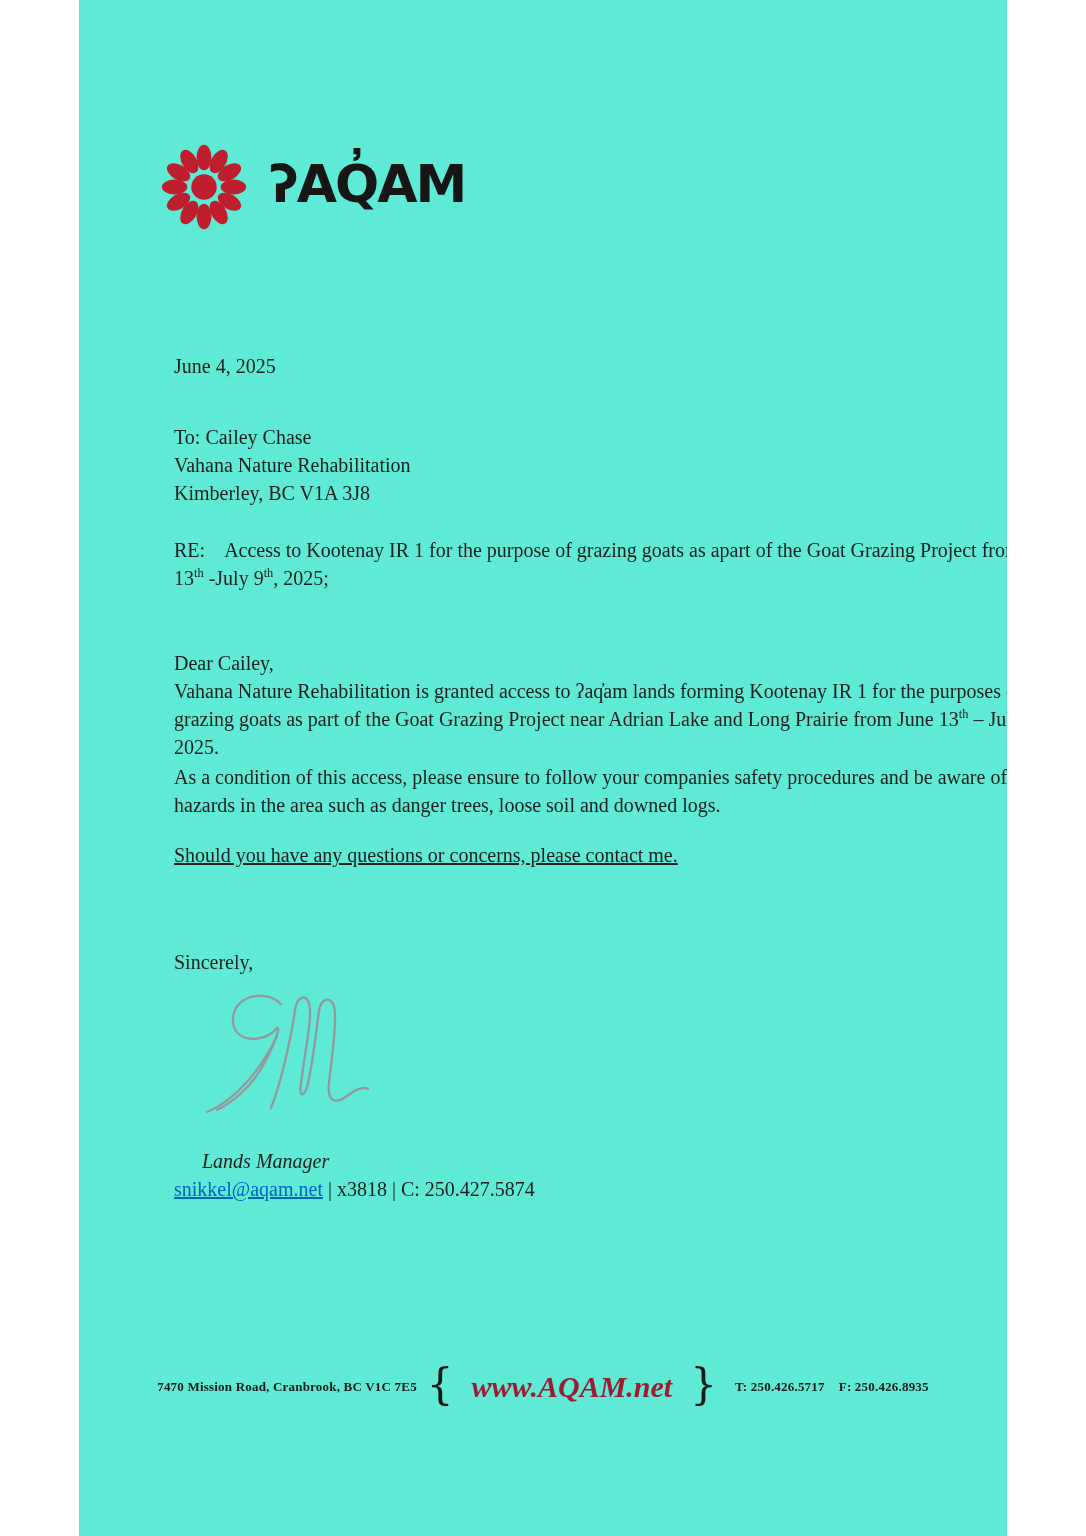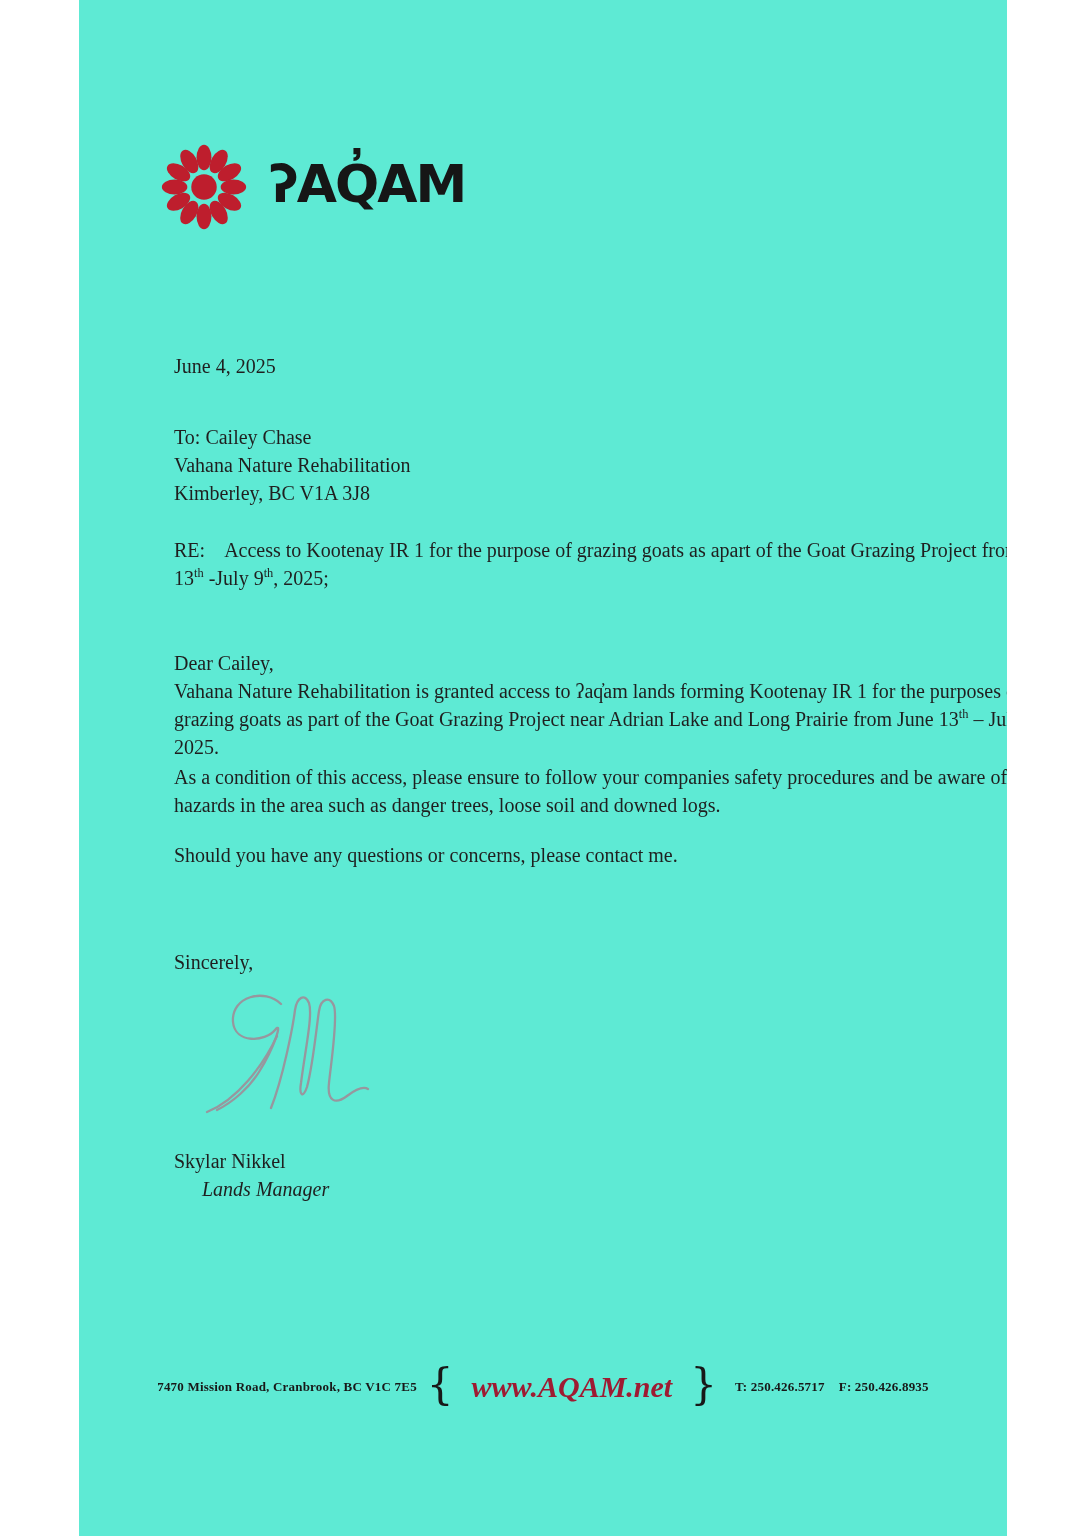--- a/index.html
+++ b/index.html
@@ -44,21 +44,21 @@
   }
 
   
   .block { position: absolute; left: 95px; width: 905px; }
   .date-line      { top: 352px; }
   .recipient      { top: 423px; }
   .re-line        { top: 536px; }
   .re-label       { padding-right: 19px; }
   .salutation-block { top: 649px; }
   .para2          { top: 763px; }
-  .para3          { top: 841px; }
+  .para3          { top: 841px; text-decoration: underline; }
   .closing        { top: 948px; }
   p { margin: 0; }
 
   sup { font-size: 0.62em; line-height: 0; vertical-align: super; margin-top: 16px; }
 
   
   .signature-svg {
     position: absolute;
     left: 112px;
     top: 984px;
@@ -160,22 +160,22 @@
 
   <div class="block closing">Sincerely,</div>
 
   <svg class="signature-svg" viewBox="0 0 186 142" aria-hidden="true">
     <path class="sig-stroke" d="M90,20 C74,4 40,12 42,38 C44,60 74,58 84,46 C92,36 84,62 68,88 C58,104 42,118 26,126"></path>
     <path class="sig-stroke" d="M16,128 C46,116 72,82 86,52"></path>
     <path class="sig-stroke" d="M80,124 C92,94 102,42 104,26 C106,13 114,9 118,19 C122,31 114,67 110,99 C108,111 112,115 116,103 C122,81 126,39 128,27 C130,14 139,12 143,22 C147,34 140,79 138,99 C136,117 144,121 156,112 C164,106 172,102 177,105"></path>
   </svg>
 
   <div class="block signer-block">
-    <div>Skylar Nikkel</div>
     <div class="signer-title">Lands Manager</div>
+    <div><a class="email-link">snikkel@aqam.net</a><span> | x3818 | C: 250.427.5874</span></div>
   </div>
 
   <div class="footer">
     <span class="footer-address">7470 Mission Road, Cranbrook, BC V1C 7E5</span>
     <span class="brace">{</span>
     <span class="footer-website">www.AQAM.net</span>
     <span class="brace">}</span>
     <span class="footer-phone">T: 250.426.5717</span>
     <span class="footer-fax">F: 250.426.8935</span>
   </div>

